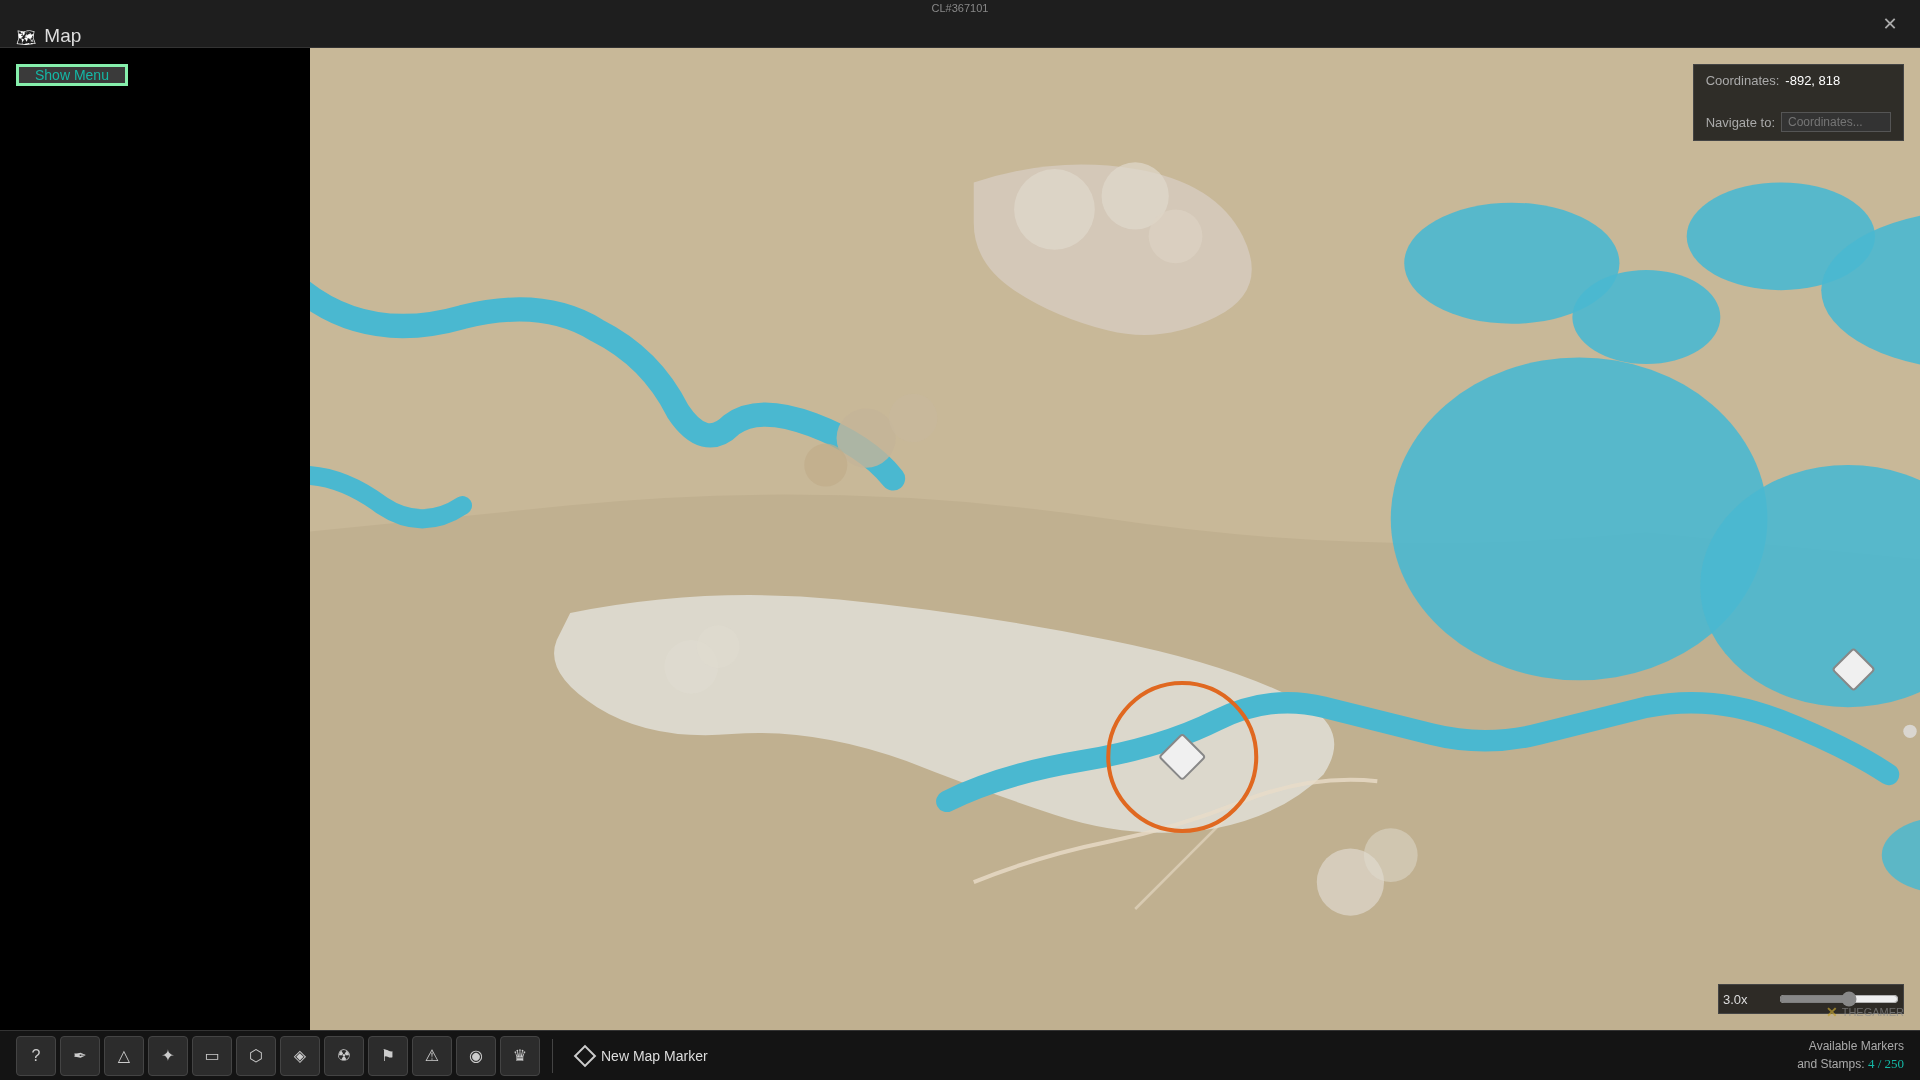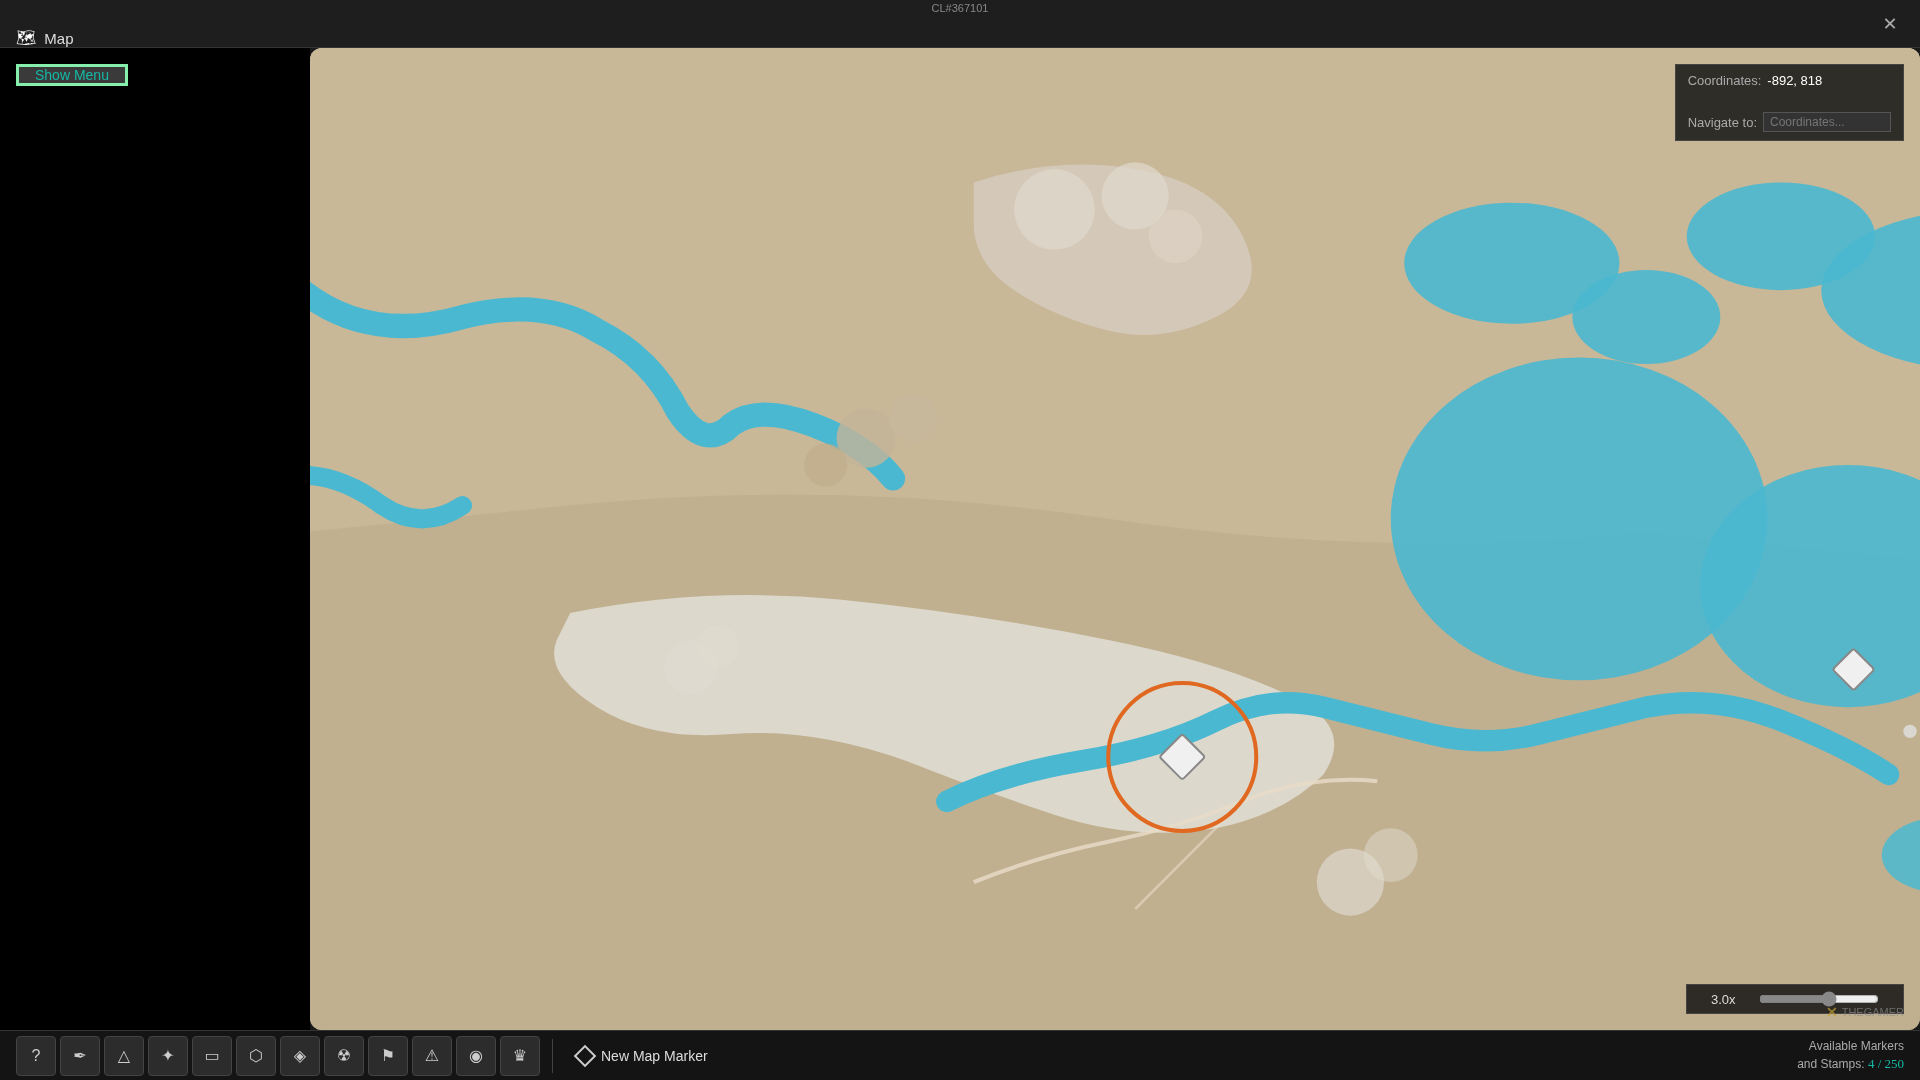--- a/index.html
+++ b/index.html
@@ -30,21 +30,21 @@
       left: 50%;
       transform: translateX(-50%);
       font-size: 11px;
       color: #888;
     }
     #title-bar .map-icon {
       margin-right: 8px;
       font-size: 16px;
     }
     #title-bar .title-text {
-      font-size: 15px;
+      font-size: 19px;
       color: #ddd;
     }
     #close-btn {
       position: absolute;
       right: 16px;
       top: 50%;
       transform: translateY(-50%);
       background: none;
       border: none;
       color: #aaa;
@@ -84,21 +84,20 @@
       font-size: 14px;
       cursor: pointer;
     }
 
     
     #map-area {
       flex: 1;
       position: relative;
       overflow: hidden;
       background: #b8a88a;
-      border-radius: 12px;
     }
 
     
     #coords-overlay {
       position: absolute;
       top: 16px;
       right: 16px;
       background: rgba(20,20,20,0.85);
       border: 1px solid #444;
       padding: 8px 12px;
@@ -114,34 +113,34 @@
     }
     #coords-overlay .coords-row:last-child { margin-bottom: 0; margin-top: 24px; }
     #coords-overlay .label { color: #aaa; margin-right: 6px; }
     #coords-overlay .value { color: #fff; }
     #coords-overlay input {
       background: #333;
       border: 1px solid #555;
       color: #aaa;
       font-size: 12px;
       padding: 2px 6px;
-      width: 128px;
+      width: 110px;
     }
 
     
     #zoom-control {
       position: absolute;
       bottom: 16px;
       right: 16px;
       background: rgba(20,20,20,0.85);
       border: 1px solid #444;
-      padding: 6px 24px;
-      display: flex;
-      align-items: center;
-      gap: 12px;
+      padding: 6px 4px;
+      display: flex;
+      align-items: center;
+      gap: 20px;
       z-index: 10;
     }
     #zoom-control .zoom-label {
       color: #ddd;
       font-size: 13px;
       min-width: 36px;
     }
     #zoom-slider {
       width: 120px;
       accent-color: #888;

